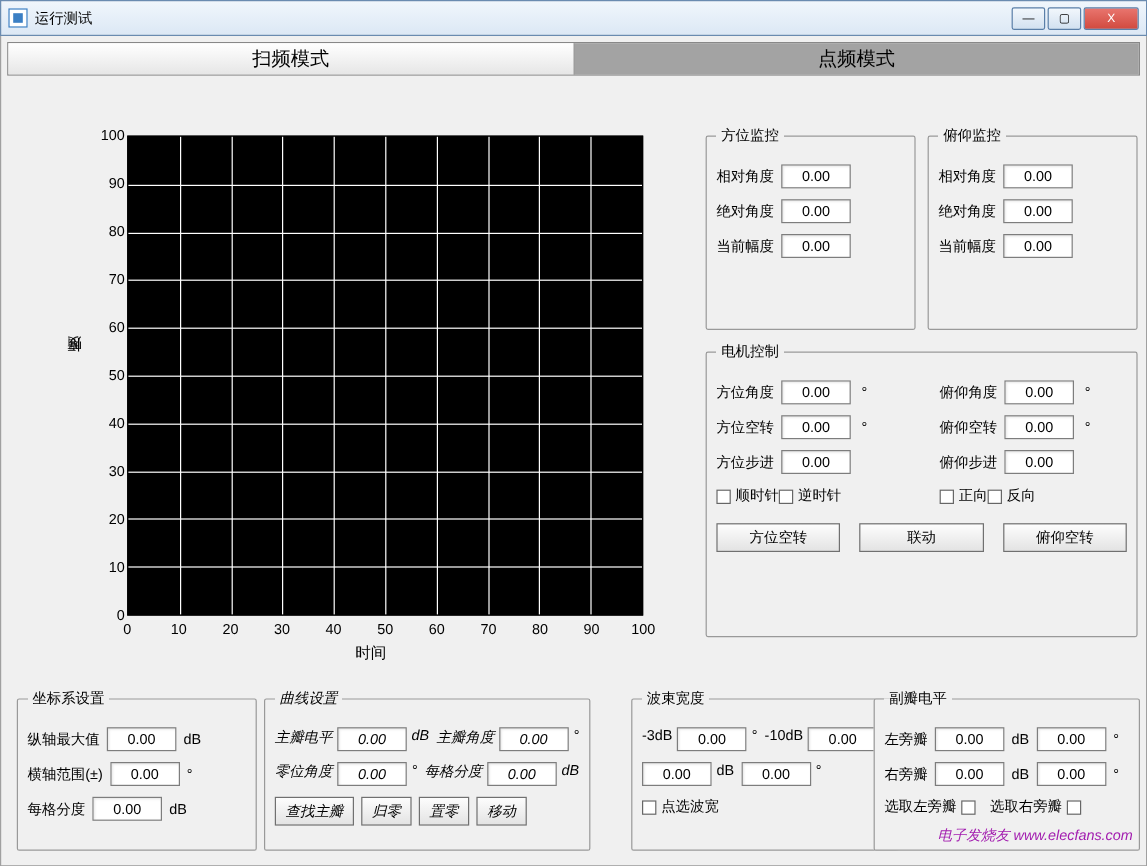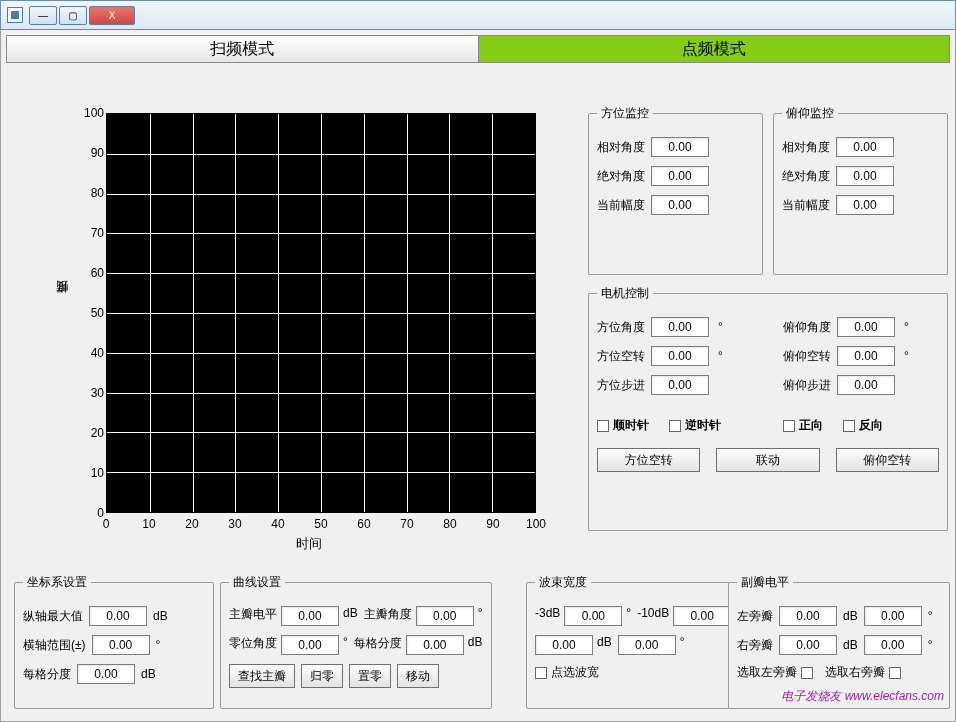--- a/index.html
+++ b/index.html
@@ -11,21 +11,21 @@
 .titlebar .icon::after { content: ""; width: 8px; height: 8px; background: #3b7fc4; }
 .titlebar .title { font-size: 12px; color: #000; flex: 1; }
 .winbtns { display: flex; gap: 2px; }
 .winbtn { width: 28px; height: 19px; border: 1px solid #5a7fa8; background: linear-gradient(#f2f7fc,#d2e1f0); display: flex; align-items: center; justify-content: center; font-size: 10px; border-radius: 2px; }
 .winbtn.close { background: linear-gradient(#e9756e,#d14a3f); color: #fff; width: 46px; }
 
 .client { position: absolute; top: 30px; left: 0; right: 0; bottom: 0; background: #f0f0f0; border: 1px solid #a0a0a0; border-top: none; padding: 5px; }
 
 
 .tabs { display: flex; height: 28px; border: 1px solid #888; }
-.tab { flex: 1; display: flex; align-items: center; justify-content: center; font-size: 16px; background: #84cc16; cursor: pointer; }
+.tab { flex: 1; display: flex; align-items: center; justify-content: center; font-size: 16px; background: #a3a3a3; cursor: pointer; }
 .tab.active { background: linear-gradient(#fff,#e6e6e6); }
 .tab:first-child { border-right: 1px solid #888; }
 
 .main { position: relative; height: 648px; }
 
 
 .chart-area { position: absolute; left: 40px; top: 40px; width: 510px; height: 470px; }
 .plot { position: absolute; left: 60px; top: 10px; width: 430px; height: 400px; background: #000; border: 1px solid #000; }
 .gridline-v, .gridline-h { position: absolute; background: #fff; }
 .gridline-v { width: 1px; height: 100%; }
@@ -46,45 +46,46 @@
 .unit { font-size: 12px; }
 
 .fs-azmon { left: 580px; top: 42px; width: 175px; height: 170px; }
 .fs-elmon { left: 765px; top: 42px; width: 175px; height: 170px; }
 .fs-motor { left: 580px; top: 222px; width: 360px; height: 246px; }
 
 .motor-cols { display: flex; gap: 30px; }
 .motor-col { flex: 1; }
 .deg::after { content: "°"; margin-left: 3px; }
 
-.chkrow { display: flex; gap: 20px; margin-top: 22px; font-weight: bold; }
+.chkrow { display: flex; margin-top: 10px; }
 .chk { display: flex; align-items: center; gap: 4px; font-size: 12px; }
 .chkbox { width: 12px; height: 12px; border: 1px solid #666; background: #fff; display: inline-block; }
 
 .btn { height: 24px; padding: 0 12px; border: 1px solid #707070; background: linear-gradient(#fdfdfd,#e3e3e3); font-size: 12px; cursor: pointer; display: inline-flex; align-items: center; justify-content: center; }
 .motor-btns { display: flex; gap: 16px; margin-top: 14px; justify-content: space-between; }
 .motor-btns .btn { flex: 1 1 0; }
 
 
 .fs-coord { left: 6px; top: 511px; width: 200px; height: 135px; }
-.fs-curve { left: 212px; top: 511px; width: 244px; height: 135px; }
+.fs-curve { left: 212px; top: 511px; width: 244px; height: 135px; font-style: italic; }
 .fs-beam { left: 518px; top: 511px; width: 196px; height: 135px; }
 .fs-side { left: 720px; top: 511px; width: 222px; height: 135px; }
 
 .pair { display: flex; align-items: flex-start; gap: 4px; }
 .btnrow { display: flex; gap: 6px; margin-top: 8px; }
 .btnrow .btn { padding: 0 8px; }
 
 .watermark { position: absolute; right: 6px; bottom: 6px; font-size: 12px; color: #a21caf; font-style: italic; }
 </style>
 </head>
 <body>
 
 <div class="titlebar">
   <span class="icon"></span>
+  <span class="title">运行测试</span>
   <div class="winbtns">
     <div class="winbtn">—</div>
     <div class="winbtn">▢</div>
     <div class="winbtn close">X</div>
   </div>
 </div>
 
 <div class="client">
   <div class="tabs">
     <div class="tab active">扫频模式</div>

